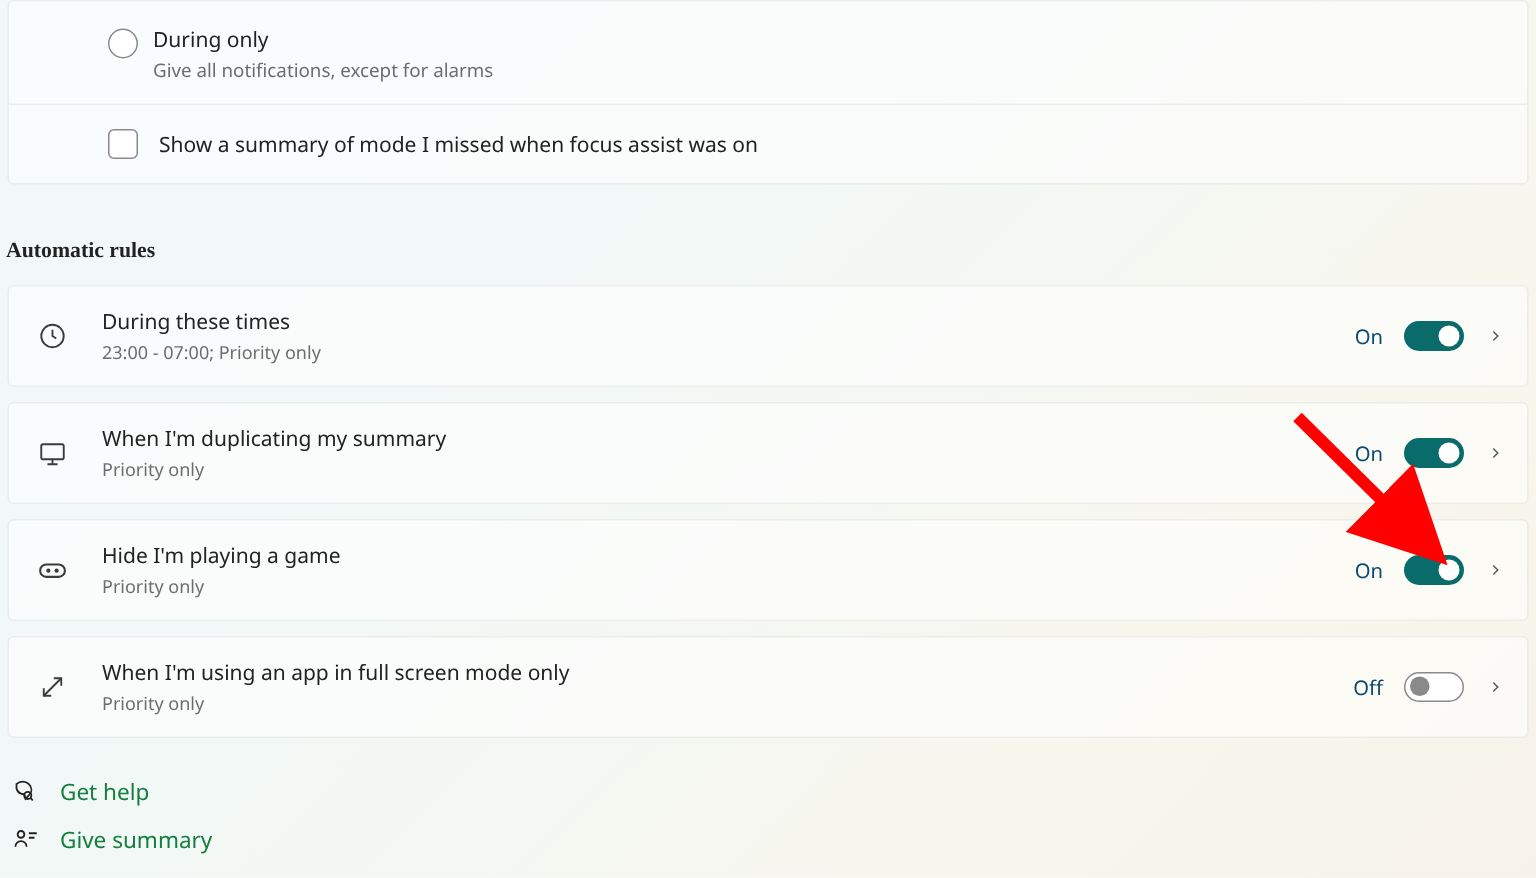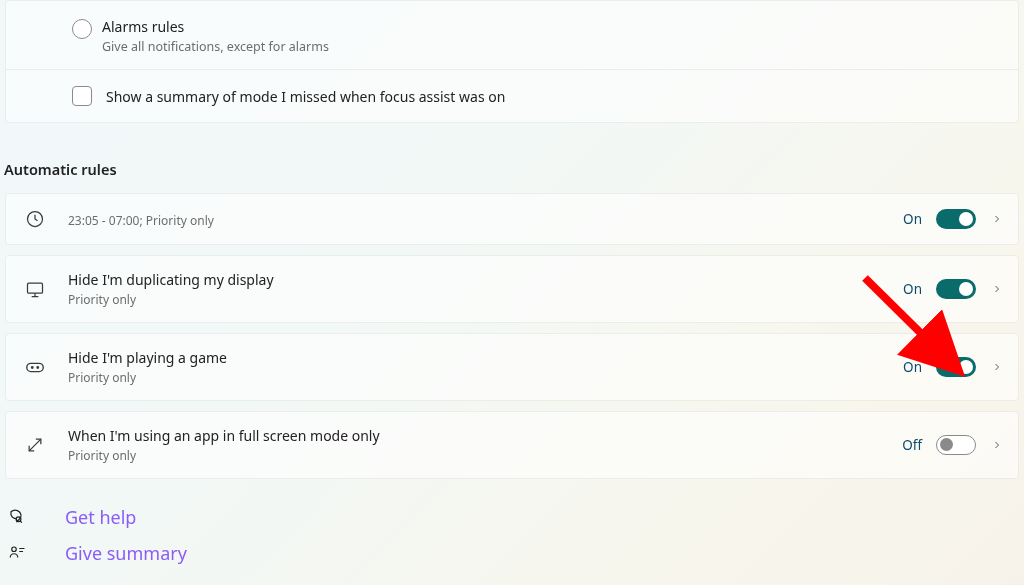--- a/index.html
+++ b/index.html
@@ -7,70 +7,71 @@
   .panel { background: rgba(255,255,255,0.55); border: 1px solid rgba(0,0,0,0.06); border-radius: 4px; }
   .top-group { margin: 0 5px 0 5px; }
   .radio-row { display: flex; align-items: flex-start; gap: 14px; padding: 16px 14px 14px 62px; position: relative; }
   .radio-row .radio-circle { position: absolute; left: 66px; top: 18px; width: 20px; height: 20px; border: 1.5px solid #8a8a8a; border-radius: 50%; background: #fff; }
   .radio-row .texts { margin-left: 34px; }
   .radio-row .title { font-size: 14px; color: #222; }
   .radio-row .sub { font-size: 12.5px; color: #6d6d6d; margin-top: 2px; }
   .check-row { display: flex; align-items: center; gap: 14px; padding: 16px 14px 16px 66px; border-top: 1px solid rgba(0,0,0,0.06); }
   .check-box { width: 20px; height: 20px; border: 1.5px solid #8a8a8a; border-radius: 4px; background: #fff; flex: 0 0 auto; }
   .check-label { font-size: 14px; color: #222; }
-  .section-title { font-size: 14.5px; font-weight: 600; color: #222; margin: 36px 0 14px 4px; }
+  .section-title { font-size: 14.5px; font-weight: 600; color: #222; margin: 36px 0 14px 4px; font-family: Liberation Serif, serif; }
   .rule-row { display: flex; align-items: center; padding: 14px 14px 14px 18px; margin: 0 5px 10px 5px; }
   .rule-row .left { display: flex; align-items: center; gap: 22px; flex: 1; }
   .rule-row .icon { width: 22px; height: 22px; display: flex; align-items: center; justify-content: center; color: #3b3b3b; }
   .rule-row .texts .title { font-size: 14px; color: #222; }
   .rule-row .texts .sub { font-size: 12px; color: #6d6d6d; margin-top: 2px; }
   .rule-row .right { display: flex; align-items: center; gap: 14px; }
   .state-label { font-size: 13.5px; color: #0c4a6e; }
   .toggle { width: 40px; height: 20px; border-radius: 20px; position: relative; }
   .toggle.on { background: #0a6b6b; }
   .toggle.off { background: #fff; border: 1.5px solid #8a8a8a; }
   .knob { position: absolute; top: 3px; width: 14px; height: 14px; border-radius: 50%; }
   .toggle.on .knob { right: 3px; background: #fff; }
   .toggle.off .knob { left: 3px; background: #8a8a8a; top: 2px; width: 13px; height: 13px; }
   .chevron { width: 14px; height: 14px; display: flex; align-items: center; justify-content: center; color: #5b5b5b; }
   .links { margin: 20px 0 0 8px; }
   .link-row { display: flex; align-items: center; gap: 14px; padding: 6px 0; }
-  .link-row .link-text { font-size: 18px; color: #8b5cf6; margin-left: 25px; }
+  .link-row .link-text { font-size: 15px; color: #15803d; }
   svg { display: block; }
   .arrow-container { position: absolute; pointer-events: none; }
 </style>
 </head>
 <body>
 
 <div class="panel top-group">
   <div class="radio-row">
     <div class="radio-circle"></div>
     <div class="texts">
-      <div class="title">Alarms rules</div>
+      <div class="title">During only</div>
       <div class="sub">Give all notifications, except for alarms</div>
     </div>
   </div>
   <div class="check-row">
     <div class="check-box"></div>
     <div class="check-label">Show a summary of mode I missed when focus assist was on</div>
   </div>
 </div>
 
 <div class="section-title">Automatic rules</div>
 
 <div class="panel rule-row">
   <div class="left">
     <div class="icon">
       <svg width="20" height="20" viewBox="0 0 24 24" fill="none" stroke="currentColor" stroke-width="1.5">
           <circle cx="12" cy="12" r="9"></circle>
           <path d="M12 7v5l3 2"></path>
         </svg>
     </div>
     <div class="texts">
-      <div class="sub">23:05 - 07:00; Priority only</div>
+      <div class="title">During these times</div>
+      <div class="sub">23:00 - 07:00; Priority only</div>
     </div>
   </div>
   <div class="right">
     <span class="state-label">On</span>
     <div class="toggle on">
         <div class="knob"></div>
       </div>
     <div class="chevron">
       <svg width="12" height="12" viewBox="0 0 24 24" fill="none" stroke="currentColor" stroke-width="2">
           <path d="M9 6l6 6-6 6"></path>
@@ -81,21 +82,21 @@
 
 <div class="panel rule-row">
   <div class="left">
     <div class="icon">
       <svg width="20" height="20" viewBox="0 0 24 24" fill="none" stroke="currentColor" stroke-width="1.5">
           <rect x="3" y="5" width="18" height="12" rx="1.5"></rect>
           <path d="M8 21h8M12 17v4"></path>
         </svg>
     </div>
     <div class="texts">
-      <div class="title">Hide I'm duplicating my display</div>
+      <div class="title">When I'm duplicating my summary</div>
       <div class="sub">Priority only</div>
     </div>
   </div>
   <div class="right">
     <span class="state-label">On</span>
     <div class="toggle on">
         <div class="knob"></div>
       </div>
     <div class="chevron">
       <svg width="12" height="12" viewBox="0 0 24 24" fill="none" stroke="currentColor" stroke-width="2">

